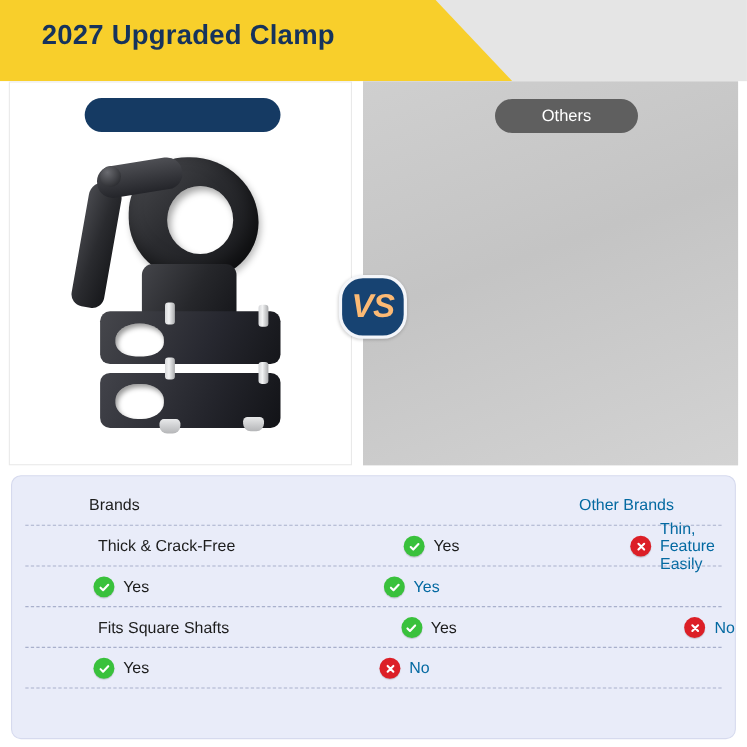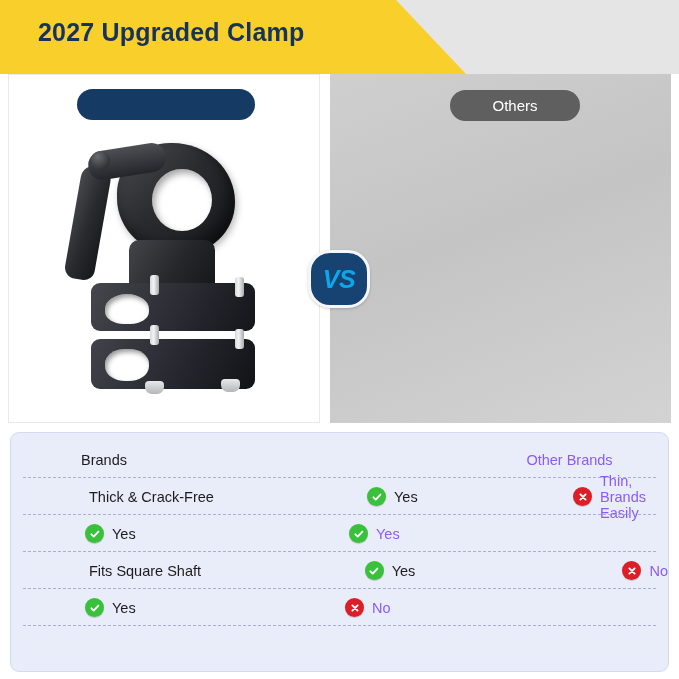--- a/index.html
+++ b/index.html
@@ -116,23 +116,23 @@
     background: #174372;
     border: 3px solid #f4f6fa;
     box-sizing: border-box;
     display: flex;
     align-items: center;
     justify-content: center;
     z-index: 20;
     box-shadow: 0 1px 3px rgba(0,0,0,0.18);
   }
   .vs-badge span {
-    color: #0ea5e9;
+    color: #fdba74;
     font-weight: bold;
-    font-size: 25px;
+    font-size: 30px;
     font-style: italic;
     letter-spacing: -0.5px;
   }
 
   
   .art { position: absolute; }
 
   
   .g-ring-outer {
     left: 108px; top: 68px;
@@ -350,21 +350,21 @@
     gap: 8px;
     font-size: 14.5px;
     color: #1c1c1c;
   }
   .c-other {
     flex: 1;
     display: flex;
     align-items: center;
     gap: 8px;
     font-size: 14.5px;
-    color: #8b5cf6;
+    color: #0369a1;
   }
   .trow.head .c-feature { padding-left: 70px; }
   .trow.head .c-other { padding-left: 4px; }
   .head-other-label { width: 100%; text-align: center; padding-right: 14px; box-sizing: border-box; }
 
   .mark {
     width: 19px; height: 19px;
     border-radius: 50%;
     display: inline-flex;
     align-items: center;
@@ -460,21 +460,21 @@
             </svg>
         </span>
         <span>Yes</span>
       </div>
       <div class="c-other pad-long">
         <span class="mark no">
           <svg width="12" height="12" viewBox="0 0 12 12">
               <path d="M3.4 3.4 L8.6 8.6 M8.6 3.4 L3.4 8.6" stroke="#ffffff" stroke-width="1.9" fill="none" stroke-linecap="round"></path>
             </svg>
         </span>
-        <span>Thin, Brands Easily</span>
+        <span>Thin, Feature Easily</span>
       </div>
       <div class="divider"></div>
     </div>
 
     <div class="trow">
       <div class="c-mid pad-yes">
         <span class="mark yes">
           <svg width="12" height="12" viewBox="0 0 12 12">
               <path d="M2.4 6.3 L4.7 8.6 L9.4 3.6" stroke="#ffffff" stroke-width="1.9" fill="none" stroke-linecap="round" stroke-linejoin="round"></path>
             </svg>
@@ -486,21 +486,21 @@
           <svg width="12" height="12" viewBox="0 0 12 12">
               <path d="M2.4 6.3 L4.7 8.6 L9.4 3.6" stroke="#ffffff" stroke-width="1.9" fill="none" stroke-linecap="round" stroke-linejoin="round"></path>
             </svg>
         </span>
         <span>Yes</span>
       </div>
       <div class="divider"></div>
     </div>
 
     <div class="trow">
-      <div class="c-feature">Fits Square Shaft</div>
+      <div class="c-feature">Fits Square Shafts</div>
       <div class="c-mid pad-yes">
         <span class="mark yes">
           <svg width="12" height="12" viewBox="0 0 12 12">
               <path d="M2.4 6.3 L4.7 8.6 L9.4 3.6" stroke="#ffffff" stroke-width="1.9" fill="none" stroke-linecap="round" stroke-linejoin="round"></path>
             </svg>
         </span>
         <span>Yes</span>
       </div>
       <div class="c-other pad-no">
         <span class="mark no">

